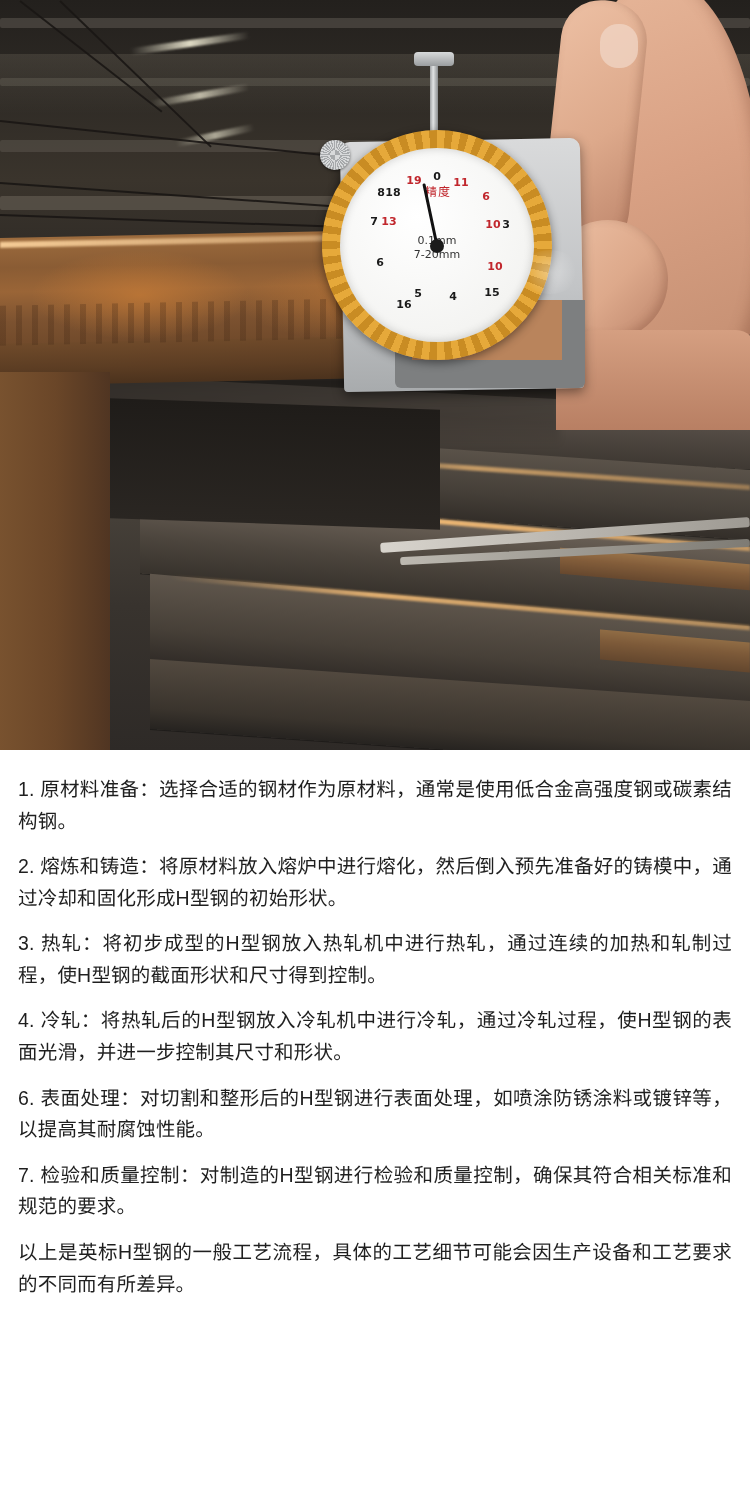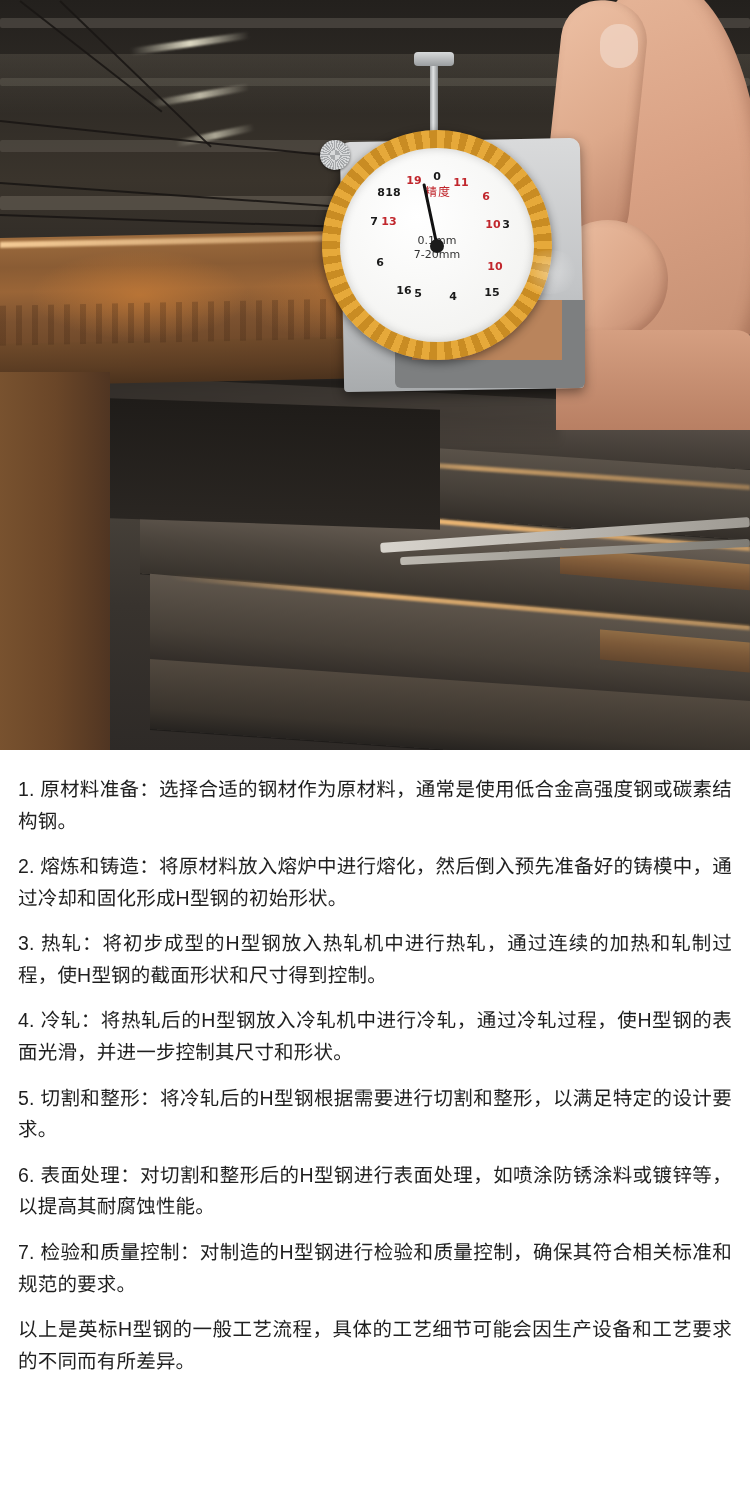--- a/index.html
+++ b/index.html
@@ -300,39 +300,38 @@
     <div class="dial-num red" style="left:461px;top:182px;">11</div>
     <div class="dial-num" style="left:393px;top:192px;">18</div>
     <div class="dial-num" style="left:381px;top:192px;">8</div>
     <div class="dial-num red" style="left:486px;top:196px;">6</div>
     <div class="dial-num" style="left:374px;top:221px;">7</div>
     <div class="dial-num red" style="left:389px;top:221px;">13</div>
     <div class="dial-num red" style="left:493px;top:224px;">10</div>
     <div class="dial-num" style="left:506px;top:224px;">3</div>
     <div class="dial-num" style="left:380px;top:262px;">6</div>
     <div class="dial-num red" style="left:495px;top:266px;">10</div>
-    <div class="dial-num" style="left:404px;top:290px;">16</div>
+    <div class="dial-num" style="left:404px;top:304px;">16</div>
     <div class="dial-num" style="left:418px;top:293px;">5</div>
     <div class="dial-num" style="left:492px;top:292px;">15</div>
     <div class="dial-num" style="left:453px;top:296px;">4</div>
 
     <div class="dial-brand">精度</div>
     <div class="dial-label" style="top:234px;font-size:11px;">0.1mm</div>
     <div class="dial-label" style="top:248px;font-size:11px;">7-20mm</div>
 
     <div class="dial-needle"></div>
     <div class="dial-hub"></div>
 
     <div class="ph-layer" style="left:520px;top:250px;width:60px;height:44px;border-radius:50%;background:radial-gradient(circle,rgba(255,255,255,.35),rgba(255,255,255,0) 70%);"></div>
   </div>
 
   <div class="article">
     <p>1. 原材料准备：选择合适的钢材作为原材料，通常是使用低合金高强度钢或碳素结构钢。</p>
     <p>2. 熔炼和铸造：将原材料放入熔炉中进行熔化，然后倒入预先准备好的铸模中，通过冷却和固化形成H型钢的初始形状。</p>
     <p>3. 热轧：将初步成型的H型钢放入热轧机中进行热轧，通过连续的加热和轧制过程，使H型钢的截面形状和尺寸得到控制。</p>
     <p>4. 冷轧：将热轧后的H型钢放入冷轧机中进行冷轧，通过冷轧过程，使H型钢的表面光滑，并进一步控制其尺寸和形状。</p>
-    <p>5. 切割和整形：将冷轧后的H型钢根据需要进行切割和整形，以满足特定的设计要求。</p>
     <p>6. 表面处理：对切割和整形后的H型钢进行表面处理，如喷涂防锈涂料或镀锌等，以提高其耐腐蚀性能。</p>
     <p>7. 检验和质量控制：对制造的H型钢进行检验和质量控制，确保其符合相关标准和规范的要求。</p>
     <p>以上是英标H型钢的一般工艺流程，具体的工艺细节可能会因生产设备和工艺要求的不同而有所差异。</p>
   </div>
 
 </div>
 
 </body></html>

